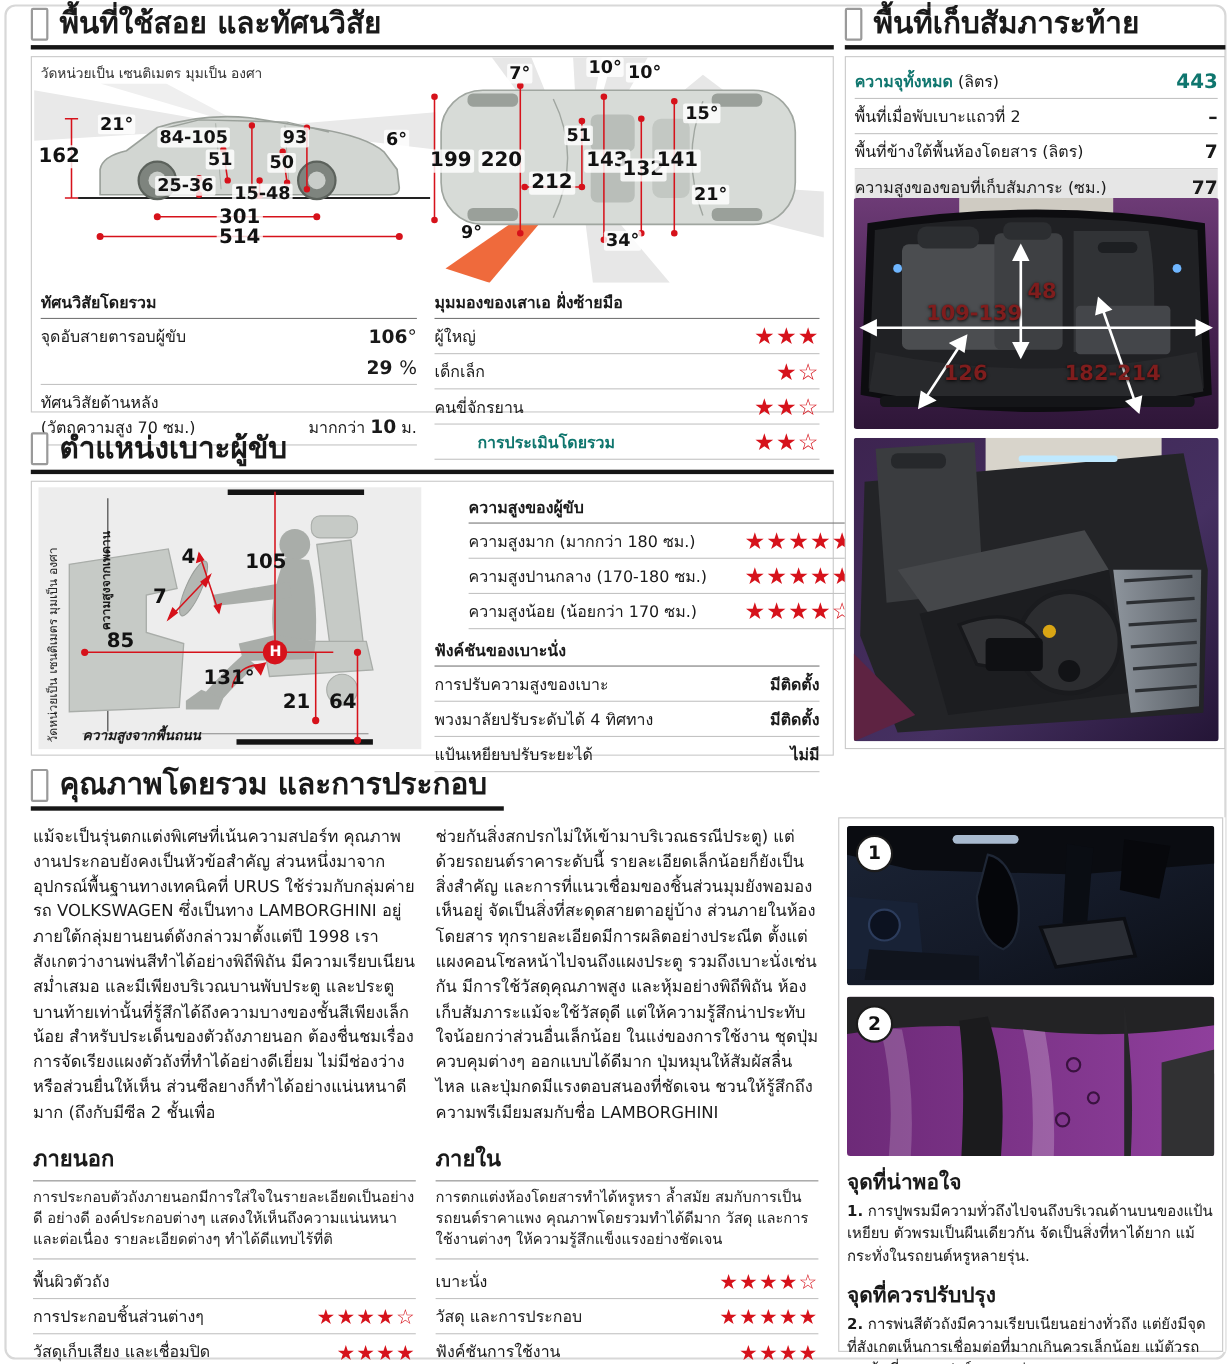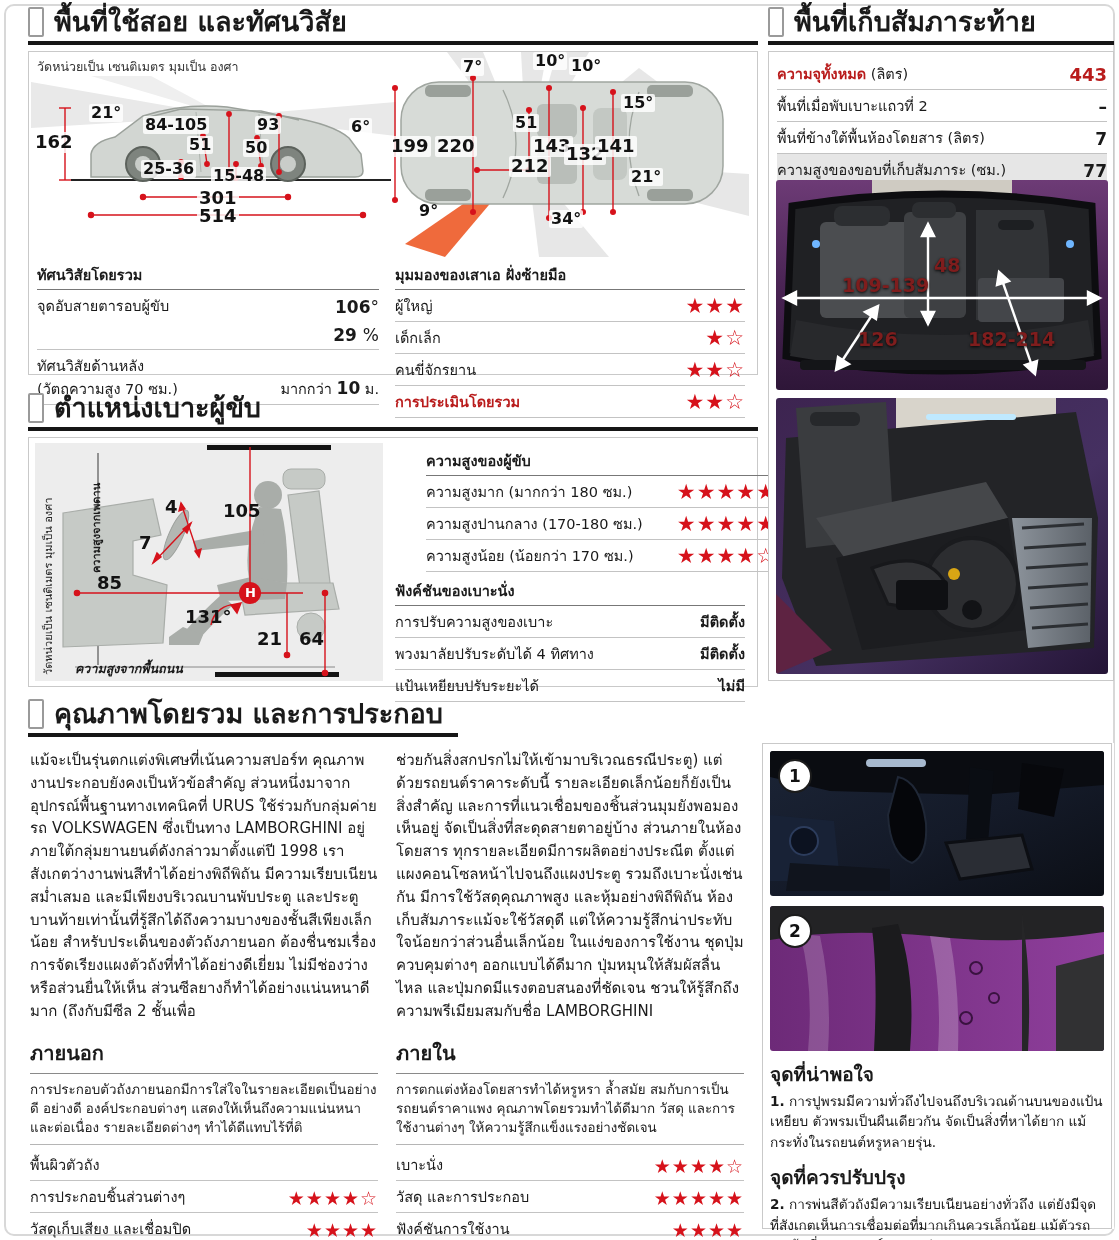--- a/index.html
+++ b/index.html
@@ -15,21 +15,21 @@
   .small-note{font-size:12.5px;color:#333;}
   
   .dtable{font-size:14.5px;}
   .dtable .thead{font-weight:bold;border-bottom:1px solid #777;padding:3px 0;}
   .drow{display:flex;justify-content:space-between;align-items:flex-end;border-bottom:1px solid #c3c3c3;padding:4px 0;min-height:20px;}
   .drow .lbl{flex:1 1 auto;}
   .drow .val{font-weight:bold;white-space:nowrap;}
   .unit{font-weight:normal;}
   .stars{color:#d6121b;font-size:21px;line-height:1;letter-spacing:1px;white-space:nowrap;}
   .stars.sm{font-size:19px;}
-  .red{color:#b91c1c;}
+  .red{color:#0f766e;}
   .shaded{background:#e6e6e6;}
   
   .mlabel{position:absolute;font-weight:bold;font-size:16px;color:#121212;
           background:rgba(255,255,255,.82);padding:0 2px;border-radius:2px;line-height:1.15;}
   .mlabel.big{font-size:18px;}
   .wlabel{position:absolute;font-weight:bold;font-size:19px;color:#7f1d1d;
           text-shadow:0 1px 3px rgba(0,0,0,.9);line-height:1;}
   .vtext{position:absolute;transform:rotate(-90deg);transform-origin:left top;white-space:nowrap;}
   .photo{position:absolute;overflow:hidden;border-radius:3px;}
   .badge{position:absolute;width:30px;height:30px;border-radius:50%;background:#fff;border:2px solid #1c1c1c;
@@ -157,21 +157,21 @@
               <circle cx="226" cy="40" r="2.3"></circle>
               <circle cx="226" cy="160" r="2.3"></circle>
           </g>
         </svg>
         <span class="mlabel" style="left:74px;top:6px;">7°</span>
         <span class="mlabel" style="left:146px;top:0px;">10°</span>
         <span class="mlabel" style="left:182px;top:5px;">10°</span>
         <span class="mlabel" style="left:234px;top:42px;">15°</span>
         <span class="mlabel big" style="left:2px;top:84px;">199</span>
         <span class="mlabel big" style="left:48px;top:84px;">220</span>
-        <span class="mlabel big" style="left:94px;top:104px;margin-left:28px;">212</span>
+        <span class="mlabel big" style="left:94px;top:104px;">212</span>
         <span class="mlabel" style="left:126px;top:62px;">51</span>
         <span class="mlabel big" style="left:144px;top:84px;">143</span>
         <span class="mlabel big" style="left:177px;top:92px;">132</span>
         <span class="mlabel big" style="left:208px;top:84px;">141</span>
         <span class="mlabel" style="left:242px;top:116px;">21°</span>
         <span class="mlabel" style="left:30px;top:150px;background:transparent;">9°</span>
         <span class="mlabel" style="left:162px;top:158px;">34°</span>
       </div>
 
       <div class="dtable" style="position:absolute;left:8px;top:208px;width:342px;">
@@ -201,21 +201,21 @@
         </div>
         <div class="drow">
           <span class="lbl">เด็กเล็ก</span>
           <span class="stars">★☆</span>
         </div>
         <div class="drow">
           <span class="lbl">คนขี่จักรยาน</span>
           <span class="stars">★★☆</span>
         </div>
         <div class="drow">
-          <span class="lbl red" style="font-weight:bold;">การประเมินโดยรวม</span>
+          <span class="lbl red" style="font-weight:bold;margin-left:39px;">การประเมินโดยรวม</span>
           <span class="stars">★★☆</span>
         </div>
       </div>
     </div>
   </div>
 
   <div class="panel" style="left:28px;top:392px;width:730px;">
     <div class="sec-head">
       <span class="tab-mark"></span>
       <span class="sec-title">ตำแหน่งเบาะผู้ขับ</span>

